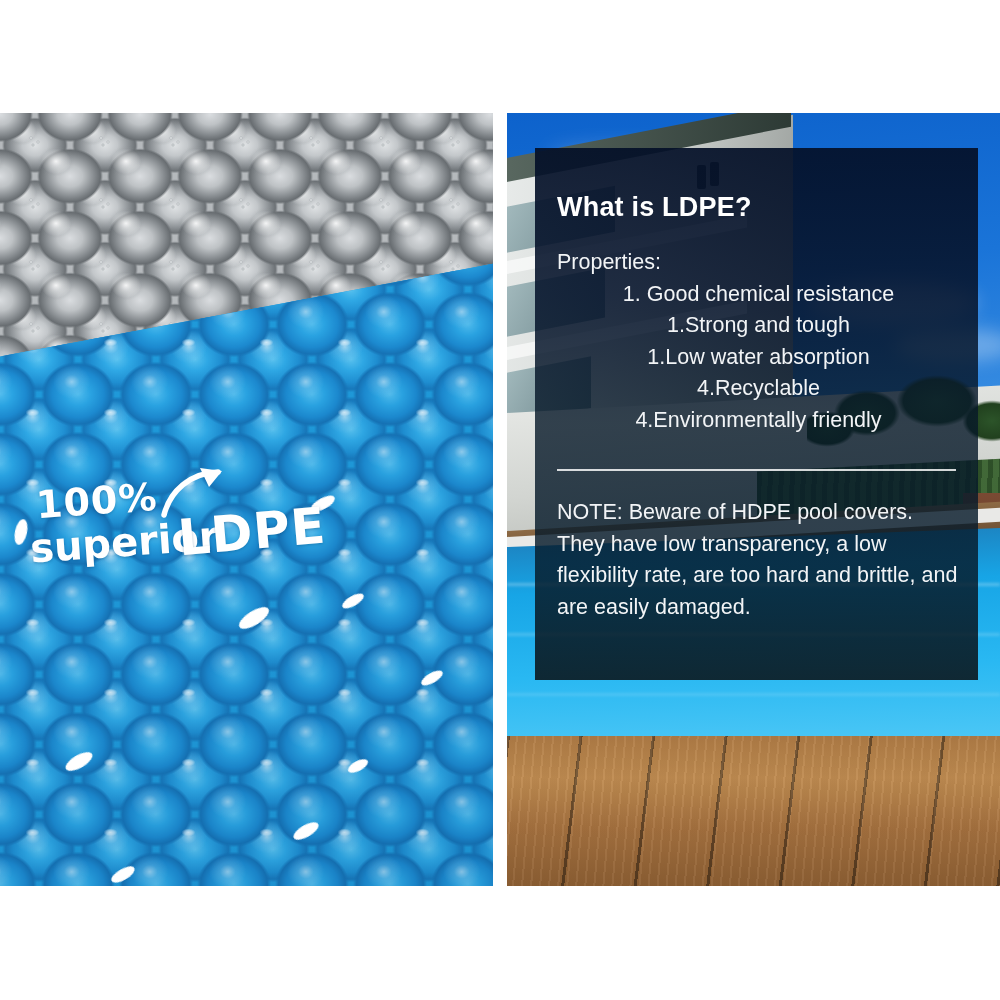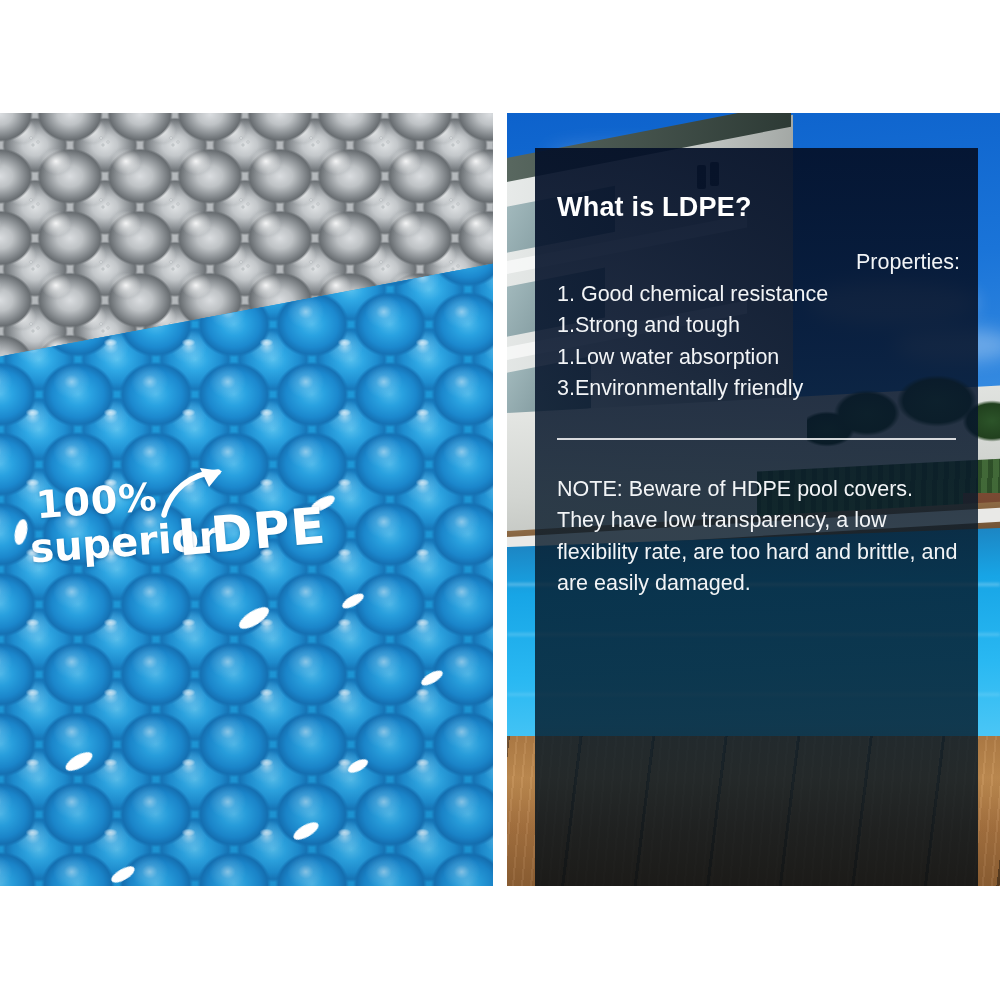--- a/index.html
+++ b/index.html
@@ -159,32 +159,32 @@
         rgba(0,0,0,0) 3px, rgba(0,0,0,0) 72px),
       linear-gradient(180deg,#b07c46 0%, #c08c51 28%, #a5713f 62%, #8d5f33 100%);
   }
   .ph-woodgrain{
     position:absolute; left:0; bottom:0; width:100%; height:150px;
     background:repeating-linear-gradient(95deg, rgba(255,255,255,.06) 0 2px, rgba(0,0,0,.05) 2px 9px);
     opacity:.8;
   }
   
   .overlay{
-    position:absolute; left:28px; top:35px; width:443px; height:738px;
+    position:absolute; left:28px; top:35px; width:443px; height:532px;
     background:linear-gradient(180deg, rgba(4,16,40,.93) 0%, rgba(6,20,44,.88) 28%, rgba(6,24,40,.80) 52%, rgba(5,26,42,.82) 78%, rgba(10,16,20,.86) 100%);
   }
   .ov-inner{ position:absolute; left:22px; top:0; right:18px; }
 
   .ov-title{ color:#fff; font-weight:700; font-size:27px; letter-spacing:.2px; margin-top:44px; }
   .ov-para{ color:#f2f4f6; font-size:21.5px; line-height:31.5px; margin-top:14px; font-weight:400; }
-  .ov-props-label{ color:#f2f4f6; font-size:21.5px; line-height:31.5px; margin-top:24px;text-align:right; }
+  .ov-props-label{ color:#f2f4f6; font-size:21.5px; line-height:31.5px; margin-top:24px; }
   .ov-list{ list-style:none; }
-  .ov-list li{ color:#f2f4f6; font-size:21.5px; line-height:31.5px; }
+  .ov-list li{ color:#f2f4f6; font-size:21.5px; line-height:31.5px;text-align:center; }
   .ov-rule{ height:2px; background:rgba(255,255,255,.82); margin-top:33px; width:399px; }
-  .ov-note{ color:#f2f4f6; font-size:21.5px; line-height:31.5px; margin-top:34px; }
+  .ov-note{ color:#f2f4f6; font-size:21.5px; line-height:31.5px; margin-top:26px; }
 </style>
 </head>
 <body>
 
 <div class="canvas">
 
   <div class="left-panel">
     <div class="silver-layer"></div>
     <div class="silver-layer2"></div>
     <div class="silver-dots"></div>
@@ -245,21 +245,22 @@
     <div class="ph-woodgrain"></div>
 
     <div class="overlay">
       <div class="ov-inner">
         <div class="ov-title">What is LDPE?</div>
         <div class="ov-props-label">Properties:</div>
         <ul class="ov-list">
           <li>1. Good chemical resistance</li>
           <li>1.Strong and tough</li>
           <li>1.Low water absorption</li>
-          <li>3.Environmentally friendly</li>
+          <li>4.Recyclable</li>
+          <li>4.Environmentally friendly</li>
         </ul>
         <div class="ov-rule"></div>
         <div class="ov-note">NOTE: Beware of HDPE pool covers. They have low transparency, a low flexibility rate, are too hard and brittle, and are easily damaged.</div>
       </div>
     </div>
   </div>
 
 </div>
 
 </body></html>

